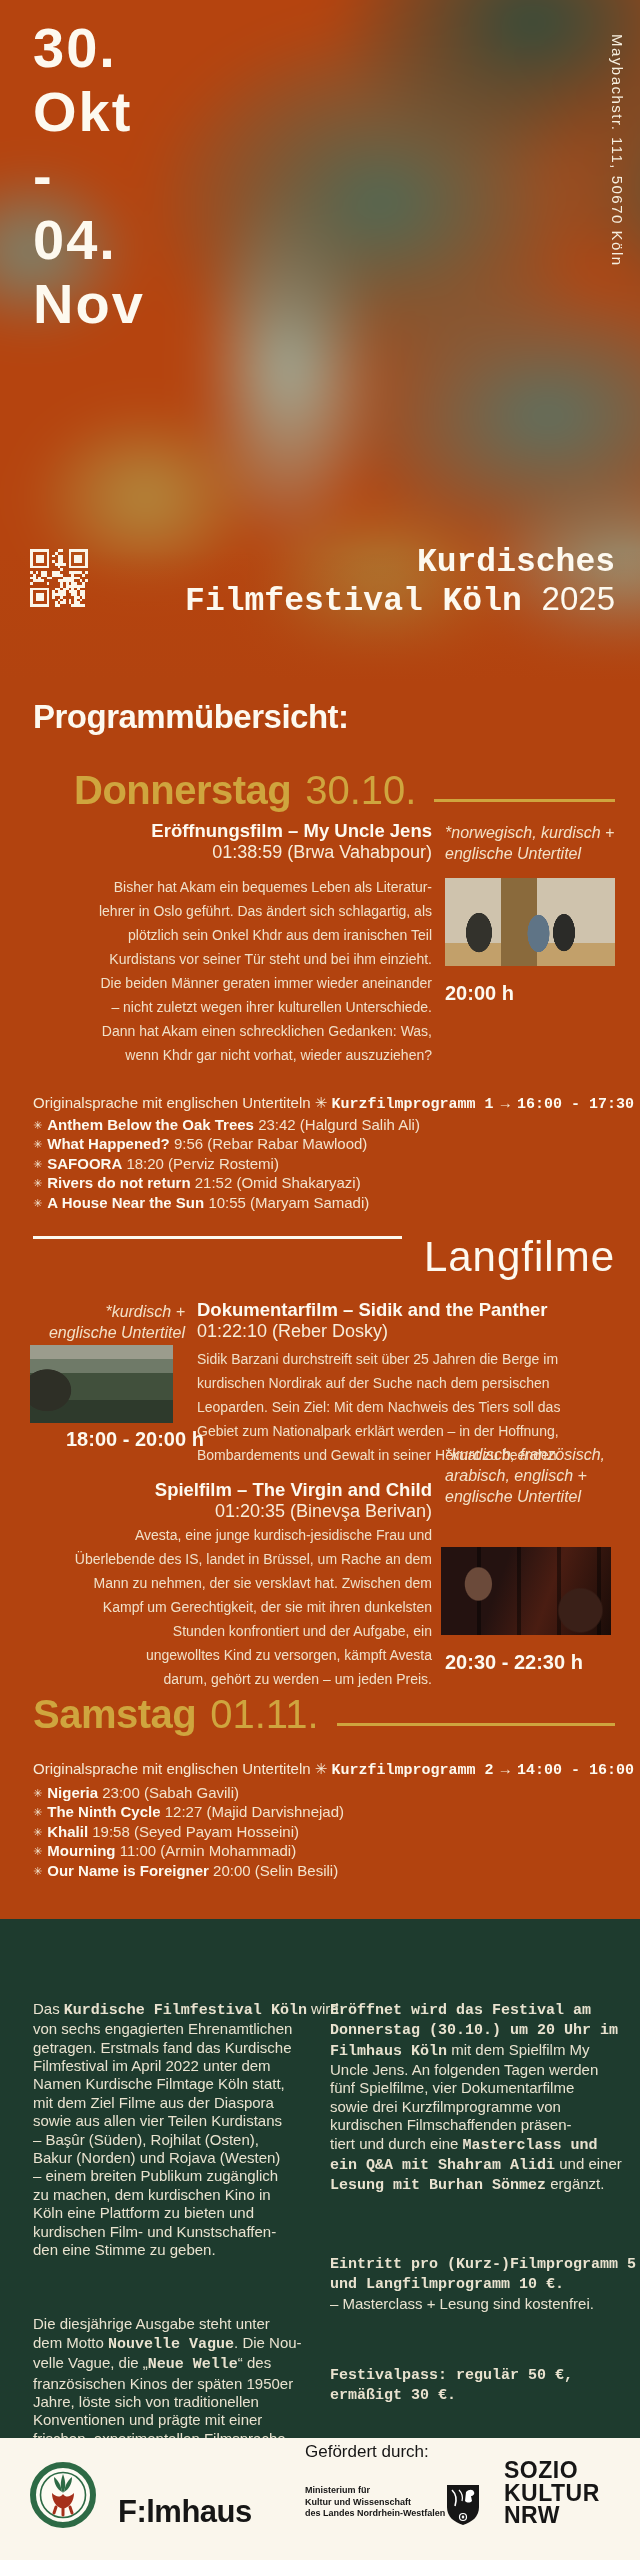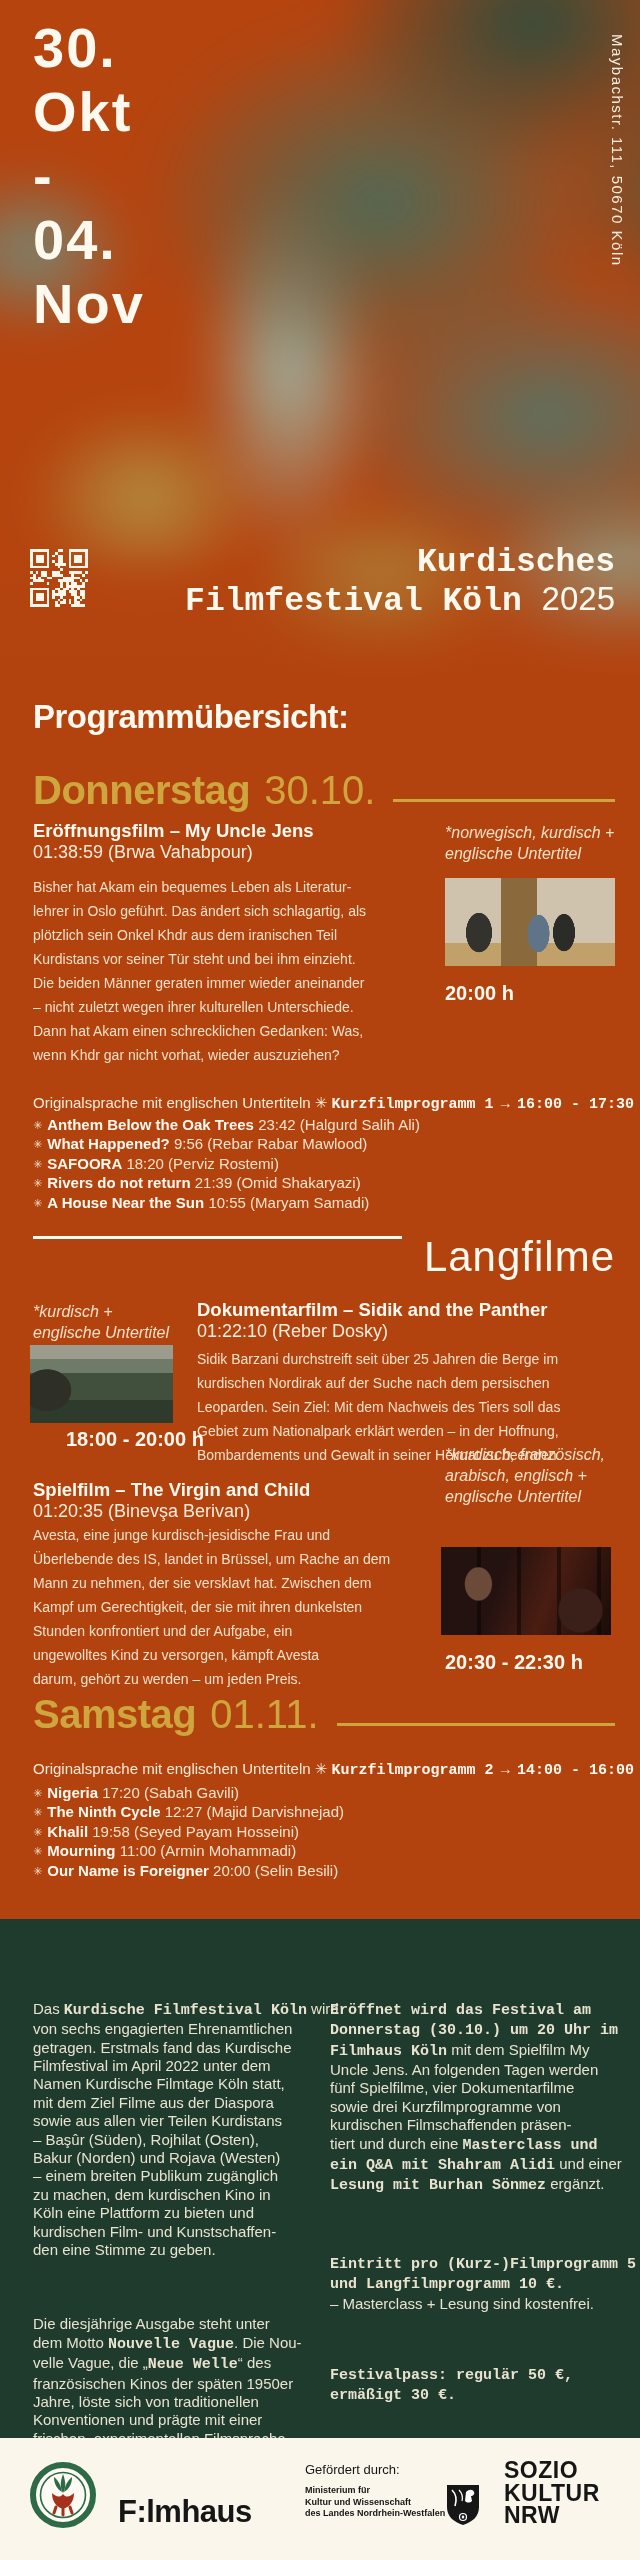--- a/index.html
+++ b/index.html
@@ -32,41 +32,41 @@
   .hero-title{right:25px;top:542px;text-align:right;color:#fdf9ef;font-size:33px;
     line-height:36px;font-weight:400;white-space:pre;}
   .hero-title .b{font-weight:800;}
 
   
   .programm-title{left:33px;top:698px;color:#fdf9ef;font-size:33px;font-weight:800;letter-spacing:-.5px;}
   .day-heading{left:33px;right:25px;display:flex;align-items:flex-end;color:#cfa53e;}
   .day-heading .day{font-size:40px;font-weight:800;line-height:40px;letter-spacing:-.5px;}
   .day-heading .date{font-size:40px;font-weight:400;line-height:40px;margin-left:14px;}
   .day-heading .rule{flex:1;border-bottom:3px solid #cfa53e;margin:0 0 8px 18px;}
-  #h-donnerstag{top:770px;} #h-freitag{top:1026px;} #h-samstag{top:1694px;}
+  #h-donnerstag{top:770px;margin-left:41px;} #h-freitag{top:1026px;} #h-samstag{top:1694px;}
 
   .intro-line{left:33px;color:#f5ead6;font-size:15px;white-space:pre;}
   .intro-line .b{color:#fdf9ef;}
   #intro-freitag{top:1094px;} #intro-samstag{top:1760px;}
 
   .shorts{left:33px;list-style:none;margin:0;padding:0;color:#f3e3cc;font-size:15px;line-height:18.4px;}
   .shorts .bullet{font-size:11px;margin-right:5px;position:relative;top:-1px;}
   .shorts .t{font-weight:700;color:#fdf9ef;}
   #shorts-freitag{top:1116px;} #shorts-samstag{top:1784px;}
 
   .langfilme-heading{left:33px;right:25px;top:1236px;display:flex;align-items:flex-start;color:#fdf9ef;}
   .langfilme-heading .rule{flex:1;border-bottom:3px solid #fdf9ef;margin:0 22px 11px 0;}
   .langfilme-heading .label{font-size:42px;font-weight:300;line-height:42px;letter-spacing:1px;}
 
   .f-title{font-size:18.5px;font-weight:800;line-height:21.5px;color:#fdf9ef;}
   .f-credit{font-size:18px;font-weight:400;line-height:21.5px;color:#f7ecd9;}
   .f-sub{font-style:italic;font-size:16px;line-height:21px;color:#f3e0c6;white-space:pre;}
   .f-desc{font-size:14px;line-height:24px;color:#f0e0c8;white-space:pre;}
   .f-time{font-size:20px;font-weight:800;color:#fdf9ef;}
-  .ra{}
+  .ra{text-align:right;}
 
   .still{border:0;background-size:100% 100%;}
   #still-1{left:445px;top:878px;width:170px;height:88px;
     background:
       radial-gradient(ellipse 13% 38% at 20% 62%, #33322c 58%, rgba(0,0,0,0) 60%),
       radial-gradient(ellipse 11% 36% at 55% 63%, #5f7486 58%, rgba(0,0,0,0) 60%),
       radial-gradient(ellipse 11% 36% at 70% 62%, #2b2b28 58%, rgba(0,0,0,0) 60%),
       linear-gradient(90deg, rgba(0,0,0,0) 0 33%, #8a6a3c 33% 54%, rgba(0,0,0,0) 54%),
       linear-gradient(#cfc3ad 0 74%, #c2a06a 74% 100%);}
   #still-2{left:30px;top:1345px;width:143px;height:78px;
@@ -96,21 +96,21 @@
   #about{position:absolute;top:1919px;left:0;width:640px;height:519px;background:#1e3b2e;}
   .about-col{position:absolute;top:44px;color:#e9e2cf;font-size:15px;line-height:18.4px;white-space:pre;}
   #about-left{left:33px;} #about-right{left:330px;}
   .about-col .para{margin:0;}
   .mt1{margin-top:19px!important;} .mt2{margin-top:21px!important;} .mt3{margin-top:15px!important;}
 
   
   #footer{position:absolute;top:2438px;left:0;width:640px;height:122px;background:#faf6ec;color:#161616;}
   #festival-logo{left:30px;top:24px;width:66px;height:66px;}
   #filmhaus{left:118px;top:56px;font-size:31px;font-weight:800;letter-spacing:-.5px;}
-  #gefoerdert{left:305px;top:24px;font-size:13px;}
+  #gefoerdert{left:305px;top:4px;font-size:17px;}
   #ministerium{left:305px;top:47px;font-size:9px;line-height:1.3;font-weight:600;white-space:pre;}
   #nrw-shield{left:446px;top:46px;width:34px;height:42px;}
   #sozio{left:504px;top:21px;font-size:23px;font-weight:800;line-height:22.5px;letter-spacing:.5px;white-space:pre;}
 </style>
 </head>
 <body>
 
 <div id="poster">
 
   <div id="hero">
@@ -376,21 +376,21 @@
 englische Untertitel</div>
   </div>
   <div class="abs still" id="still-1"></div>
   <div class="abs f-time" style="left:445px;top:982px;">20:00 h</div>
 
   <div class="abs intro-line" id="intro-freitag"><span>Originalsprache mit englischen Untertiteln ✳ </span><span class="b">Kurzfilmprogramm 1</span><span> → </span><span class="b">16:00 - 17:30 h</span></div>
   <ul class="abs shorts" id="shorts-freitag">
     <li><span class="bullet">✳</span><span class="t">Anthem Below the Oak Trees</span> <span>23:42 (Halgurd Salih Ali)</span></li>
     <li><span class="bullet">✳</span><span class="t">What Happened?</span> <span>9:56 (Rebar Rabar Mawlood)</span></li>
     <li><span class="bullet">✳</span><span class="t">SAFOORA</span> <span>18:20 (Perviz Rostemi)</span></li>
-    <li><span class="bullet">✳</span><span class="t">Rivers do not return</span> <span>21:39 (Omid Shakaryazi)</span></li>
+    <li><span class="bullet">✳</span><span class="t">Rivers do not return</span> <span>21:52 (Omid Shakaryazi)</span></li>
     <li><span class="bullet">✳</span><span class="t">A House Near the Sun</span> <span>10:55 (Maryam Samadi)</span></li>
   </ul>
 
   <div class="abs langfilme-heading">
     <span class="rule"></span>
     <span class="label">Langfilme</span>
   </div>
 
   <div class="abs" id="film2-head">
     <div class="f-title">Dokumentarfilm – Sidik and the Panther</div>
@@ -423,21 +423,21 @@
   <div class="abs still" id="still-3"></div>
   <div class="abs f-time" id="film3-time">20:30 - 22:30 h</div>
 
   <div class="abs day-heading" id="h-samstag">
     <span class="day">Samstag</span>
     <span class="date">01.11.</span>
     <span class="rule"></span>
   </div>
   <div class="abs intro-line" id="intro-samstag"><span>Originalsprache mit englischen Untertiteln ✳ </span><span class="b">Kurzfilmprogramm 2</span><span> → </span><span class="b">14:00 - 16:00 h</span></div>
   <ul class="abs shorts" id="shorts-samstag">
-    <li><span class="bullet">✳</span><span class="t">Nigeria</span> <span>17:20 (Sabah Gavili)</span></li>
+    <li><span class="bullet">✳</span><span class="t">Nigeria</span> <span>23:00 (Sabah Gavili)</span></li>
     <li><span class="bullet">✳</span><span class="t">The Ninth Cycle</span> <span>12:27 (Majid Darvishnejad)</span></li>
     <li><span class="bullet">✳</span><span class="t">Khalil</span> <span>19:58 (Seyed Payam Hosseini)</span></li>
     <li><span class="bullet">✳</span><span class="t">Mourning</span> <span>11:00 (Armin Mohammadi)</span></li>
     <li><span class="bullet">✳</span><span class="t">Our Name is Foreigner</span> <span>20:00 (Selin Besili)</span></li>
   </ul>
 
   <div id="about">
     <div class="about-col" id="about-left">
       <div class="para"><span>Das </span><span class="b">Kurdische Filmfestival Köln</span><span> wird
 von sechs engagierten Ehrenamtlichen

